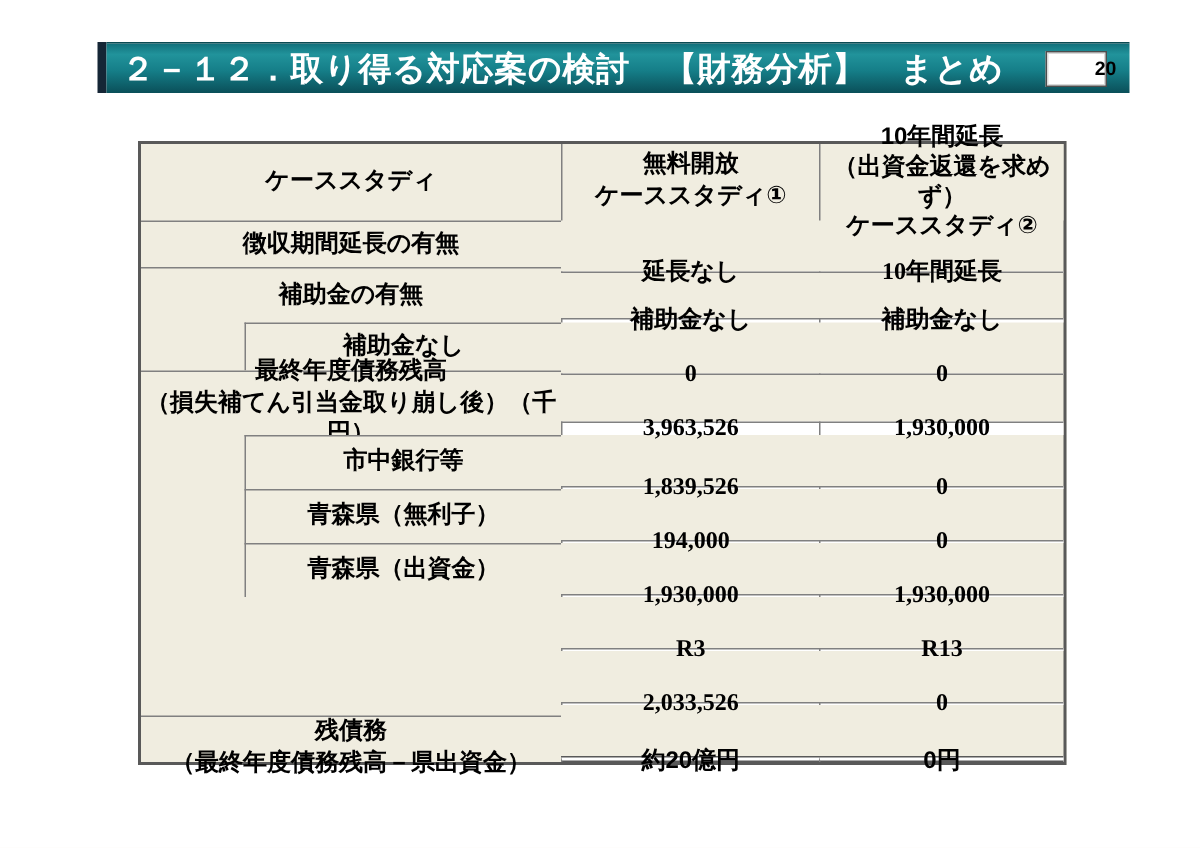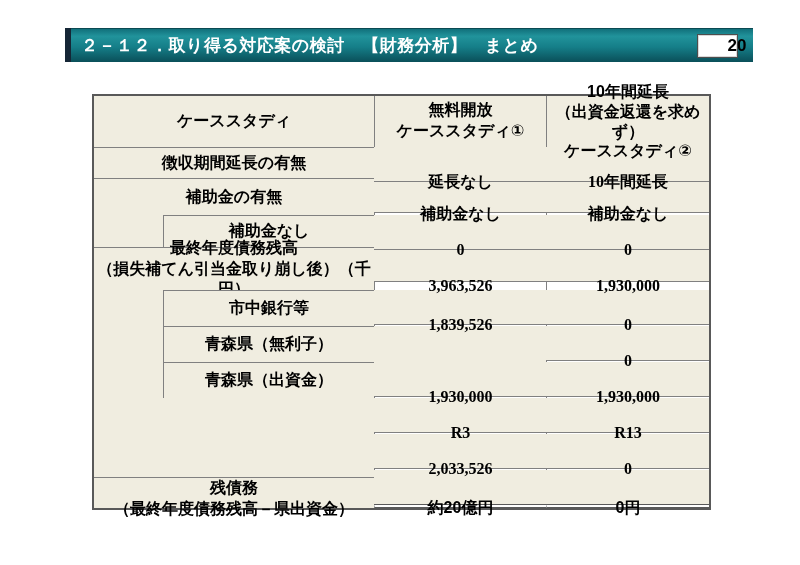--- a/index.html
+++ b/index.html
@@ -15,29 +15,29 @@
     position: absolute; left: 65px; top: 28px; width: 688px; height: 34px;
     display: flex; align-items: stretch;
   }
   .title-accent { width: 6px; background: #152636; flex: none; }
   .title-main {
     flex: 1; position: relative; display: flex; align-items: center;
     background: linear-gradient(180deg, #11707b 0%, #21939b 22%, #157e88 55%, #0a4f59 100%);
     border-top: 1px solid #0b4a52;
   }
   .title-text {
-    color: #ffffff; font-weight: bold; font-size: 17px;
+    color: #ffffff; font-weight: bold; font-size: 22px;
     padding-left: 10px; letter-spacing: 0.5px; white-space: nowrap;
   }
   .page-box {
     position: absolute; right: 15px; top: 50%; transform: translateY(-50%);
     width: 35px; height: 24px; background: #ffffff;
     border: 1px solid #4d4d4d; box-shadow: inset 0 0 0 1px #d9d9d9;
     display: flex; align-items: center; justify-content: center;
-    color: #000; font-weight: bold; font-size: 17px; padding-left: 39px;
+    color: #000; font-weight: bold; font-size: 13px; padding-left: 39px;
   }
 
   
   .fin-table {
     position: absolute; left: 92px; top: 94px;
     display: grid;
     grid-template-columns: 69px 211px 172px 163px;
     grid-template-rows: 51px 31px 37px 32px 43px 36px 36px 36px 36px 36px 38px;
     border: 2px solid #595959;
     background: #f0ede0;
@@ -108,20 +108,21 @@
     <div class="c white bl bt" style="grid-area:5/3/6/4">3,963,526</div>
     <div class="c white bl bt" style="grid-area:5/4/6/5">1,930,000</div>
 
     <div class="c cream" style="grid-area:6/1/9/2"></div>
 
     <div class="c cream bl bt" style="grid-area:6/2/7/3">市中銀行等</div>
     <div class="c white bl bt" style="grid-area:6/3/7/4">1,839,526</div>
     <div class="c white bl bt" style="grid-area:6/4/7/5">0</div>
 
     <div class="c cream bl bt" style="grid-area:7/2/8/3">青森県（無利子）</div>
+    <div class="c white bl bt" style="grid-area:7/3/8/4">194,000</div>
     <div class="c white bl bt" style="grid-area:7/4/8/5">0</div>
 
     <div class="c cream bl bt" style="grid-area:8/2/9/3">青森県（出資金）</div>
     <div class="c white bl bt" style="grid-area:8/3/9/4">1,930,000</div>
     <div class="c white bl bt" style="grid-area:8/4/9/5">1,930,000</div>
 
     <div class="c white bl bt" style="grid-area:9/3/10/4">R3</div>
     <div class="c white bl bt" style="grid-area:9/4/10/5">R13</div>
 
     <div class="c cream bt merged-label" style="grid-area:10/1/12/3">

